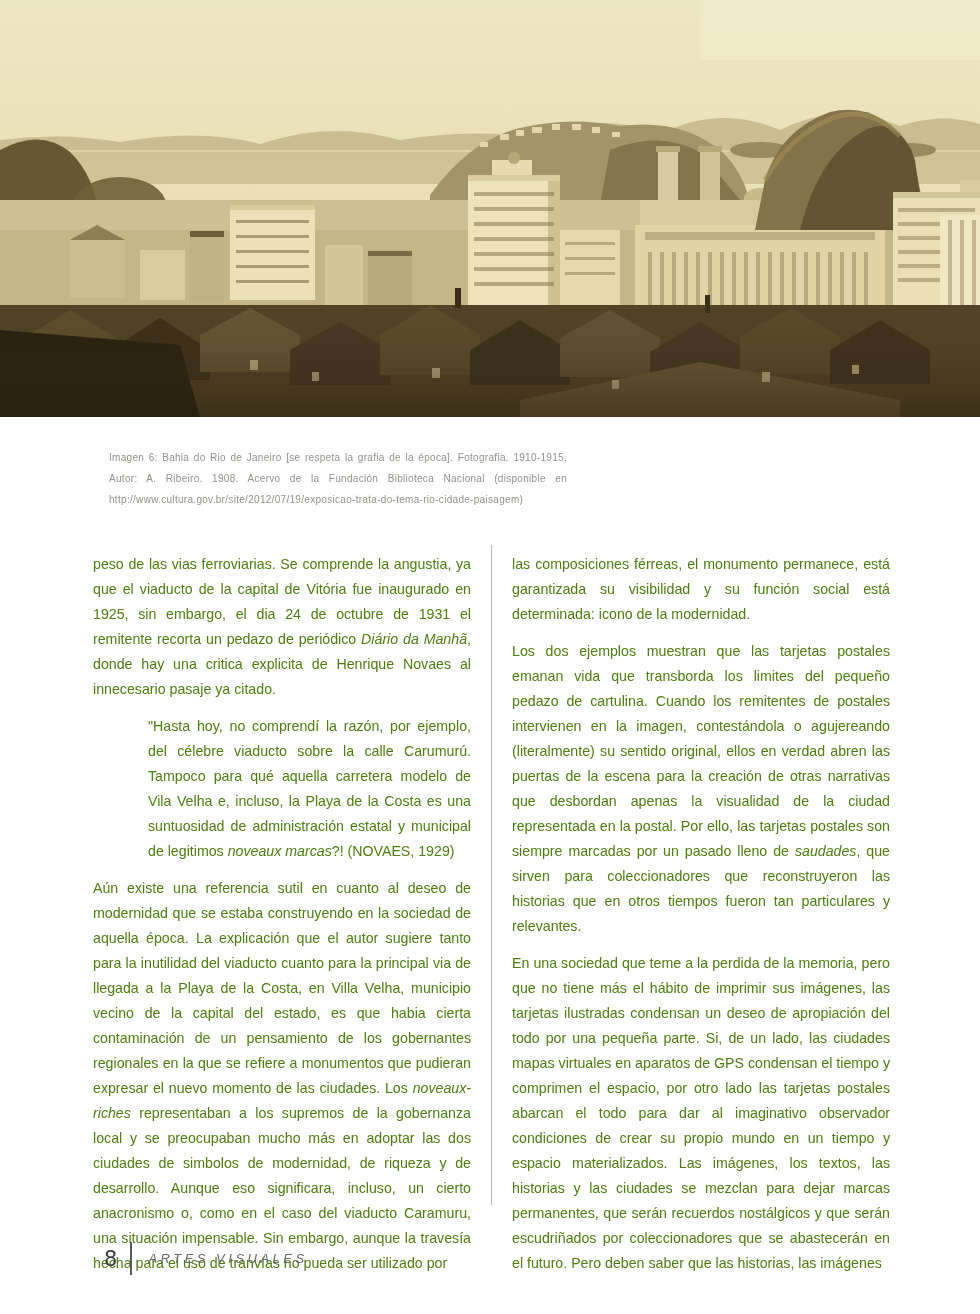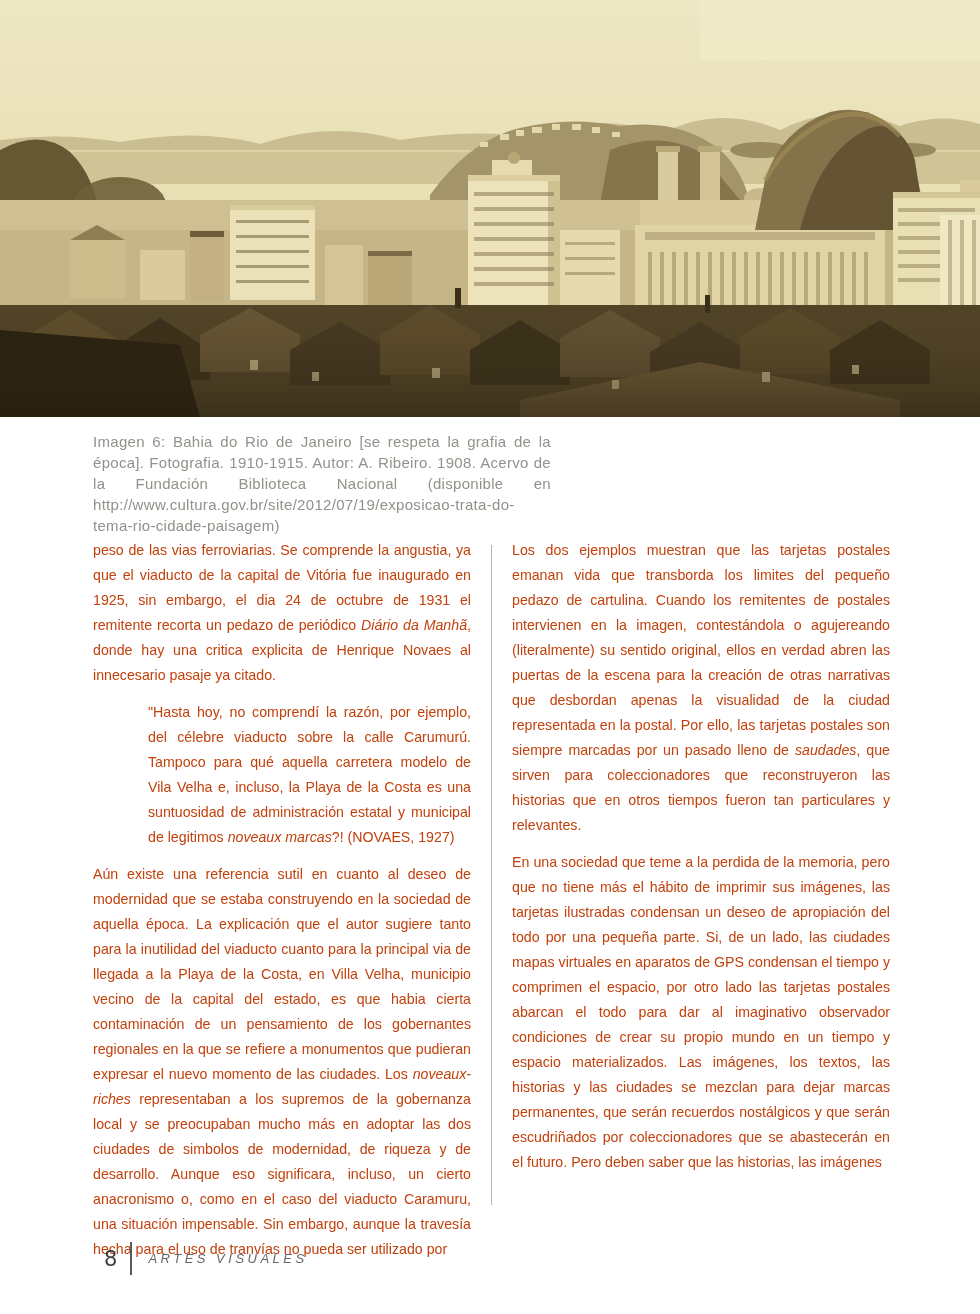--- a/index.html
+++ b/index.html
@@ -5,29 +5,29 @@
   html,body { margin:0; padding:0; background:#ffffff; }
   body { width:980px; height:1314px; font-family:"Liberation Sans", sans-serif; }
   .page { position:relative; width:980px; height:1314px; background:#ffffff; overflow:hidden; }
 
   
   .photo { position:absolute; left:0; top:0; width:980px; height:417px; }
   .photo svg { display:block; width:980px; height:417px; }
 
   
   .caption {
-    position:absolute; left:93px; top:431px; width:458px; margin:0;
-    font-size:15px; line-height:21px; letter-spacing:.3px;
+    position:absolute; left:93px; top:431px; width:458px; margin:16px;
+    font-size:10px; line-height:21px; letter-spacing:.3px;
     color:#94908a; text-align:justify; overflow-wrap:anywhere;
   }
 
   
   .col {
-    position:absolute; top:538px; width:378px;
-    font-size:14.2px; line-height:25px; color:#c2410c;
+    position:absolute; top:552px; width:378px;
+    font-size:14.2px; line-height:25px; color:#4d7c0f;
     text-align:justify;
   }
   .col p { margin:0 0 12px 0; }
   .col p.quote { margin:12px 0 12px 55px; }
   .col-left  { left:93px; }
   .col-right { left:512px; }
   .divider { position:absolute; left:491px; top:545px; width:1px; height:660px; background:#b3b3b3; }
 
   
   .footer { position:absolute; left:104px; top:1242px; display:flex; align-items:center; }
@@ -187,27 +187,28 @@
           <rect x="852" y="365" width="7" height="9"></rect>
       </g>
       <rect x="0" y="305" width="980" height="112" fill="url(#fgGrad)" opacity="0.55"></rect>
     </svg>
   </div>
 
   <p class="caption">Imagen 6: Bahia do Rio de Janeiro [se respeta la grafia de la época]. Fotografia. 1910-1915. Autor: A. Ribeiro. 1908. Acervo de la Fundación Biblioteca Nacional (disponible en http://www.cultura.gov.br/site/2012/07/19/exposicao-trata-do-tema-rio-cidade-paisagem)</p>
 
   <div class="col col-left">
     <p><span>peso de las vias ferroviarias. Se comprende la angustia, ya que el viaducto de la capital de Vitória fue inaugurado en 1925, sin embargo, el dia 24 de octubre de 1931 el remitente recorta un pedazo de periódico </span><i>Diário da Manhã</i><span>, donde hay una critica explicita de Henrique Novaes al innecesario pasaje ya citado.</span></p>
-    <p class="quote"><span>"Hasta hoy, no comprendí la razón, por ejemplo, del célebre viaducto sobre la calle Carumurú. Tampoco para qué aquella carretera modelo de Vila Velha e, incluso, la Playa de la Costa es una suntuosidad de administración estatal y municipal de legitimos </span><i>noveaux marcas</i><span>?! (NOVAES, 1927)</span></p>
+    <p class="quote"><span>"Hasta hoy, no comprendí la razón, por ejemplo, del célebre viaducto sobre la calle Carumurú. Tampoco para qué aquella carretera modelo de Vila Velha e, incluso, la Playa de la Costa es una suntuosidad de administración estatal y municipal de legitimos </span><i>noveaux marcas</i><span>?! (NOVAES, 1929)</span></p>
     <p><span>Aún existe una referencia sutil en cuanto al deseo de modernidad que se estaba construyendo en la sociedad de aquella época. La explicación que el autor sugiere tanto para la inutilidad del viaducto cuanto para la principal via de llegada a la Playa de la Costa, en Villa Velha, municipio vecino de la capital del estado, es que habia cierta contaminación de un pensamiento de los gobernantes regionales en la que se refiere a monumentos que pudieran expresar el nuevo momento de las ciudades. Los </span><i>noveaux-riches</i><span> representaban a los supremos de la gobernanza local y se preocupaban mucho más en adoptar las dos ciudades de simbolos de modernidad, de riqueza y de desarrollo. Aunque eso significara, incluso, un cierto anacronismo o, como en el caso del viaducto Caramuru, una situación impensable. Sin embargo, aunque la travesía hecha para el uso de tranvías no pueda ser utilizado por</span></p>
   </div>
 
   <div class="divider"></div>
 
   <div class="col col-right">
+    <p><span>las composiciones férreas, el monumento permanece, está garantizada su visibilidad y su función social está determinada: icono de la modernidad.</span></p>
     <p><span>Los dos ejemplos muestran que las tarjetas postales emanan vida que transborda los limites del pequeño pedazo de cartulina. Cuando los remitentes de postales intervienen en la imagen, contestándola o agujereando (literalmente) su sentido original, ellos en verdad abren las puertas de la escena para la creación de otras narrativas que desbordan apenas la visualidad de la ciudad representada en la postal. Por ello, las tarjetas postales son siempre marcadas por un pasado lleno de </span><i>saudades</i><span>, que sirven para coleccionadores que reconstruyeron las historias que en otros tiempos fueron tan particulares y relevantes.</span></p>
     <p><span>En una sociedad que teme a la perdida de la memoria, pero que no tiene más el hábito de imprimir sus imágenes, las tarjetas ilustradas condensan un deseo de apropiación del todo por una pequeña parte. Si, de un lado, las ciudades mapas virtuales en aparatos de GPS condensan el tiempo y comprimen el espacio, por otro lado las tarjetas postales abarcan el todo para dar al imaginativo observador condiciones de crear su propio mundo en un tiempo y espacio materializados. Las imágenes, los textos, las historias y las ciudades se mezclan para dejar marcas permanentes, que serán recuerdos nostálgicos y que serán escudriñados por coleccionadores que se abastecerán en el futuro. Pero deben saber que las historias, las imágenes</span></p>
   </div>
 
   <div class="footer">
     <span class="pagenum">8</span>
     <span class="fbar"></span>
     <span class="section">ARTES VISUALES</span>
   </div>
 

